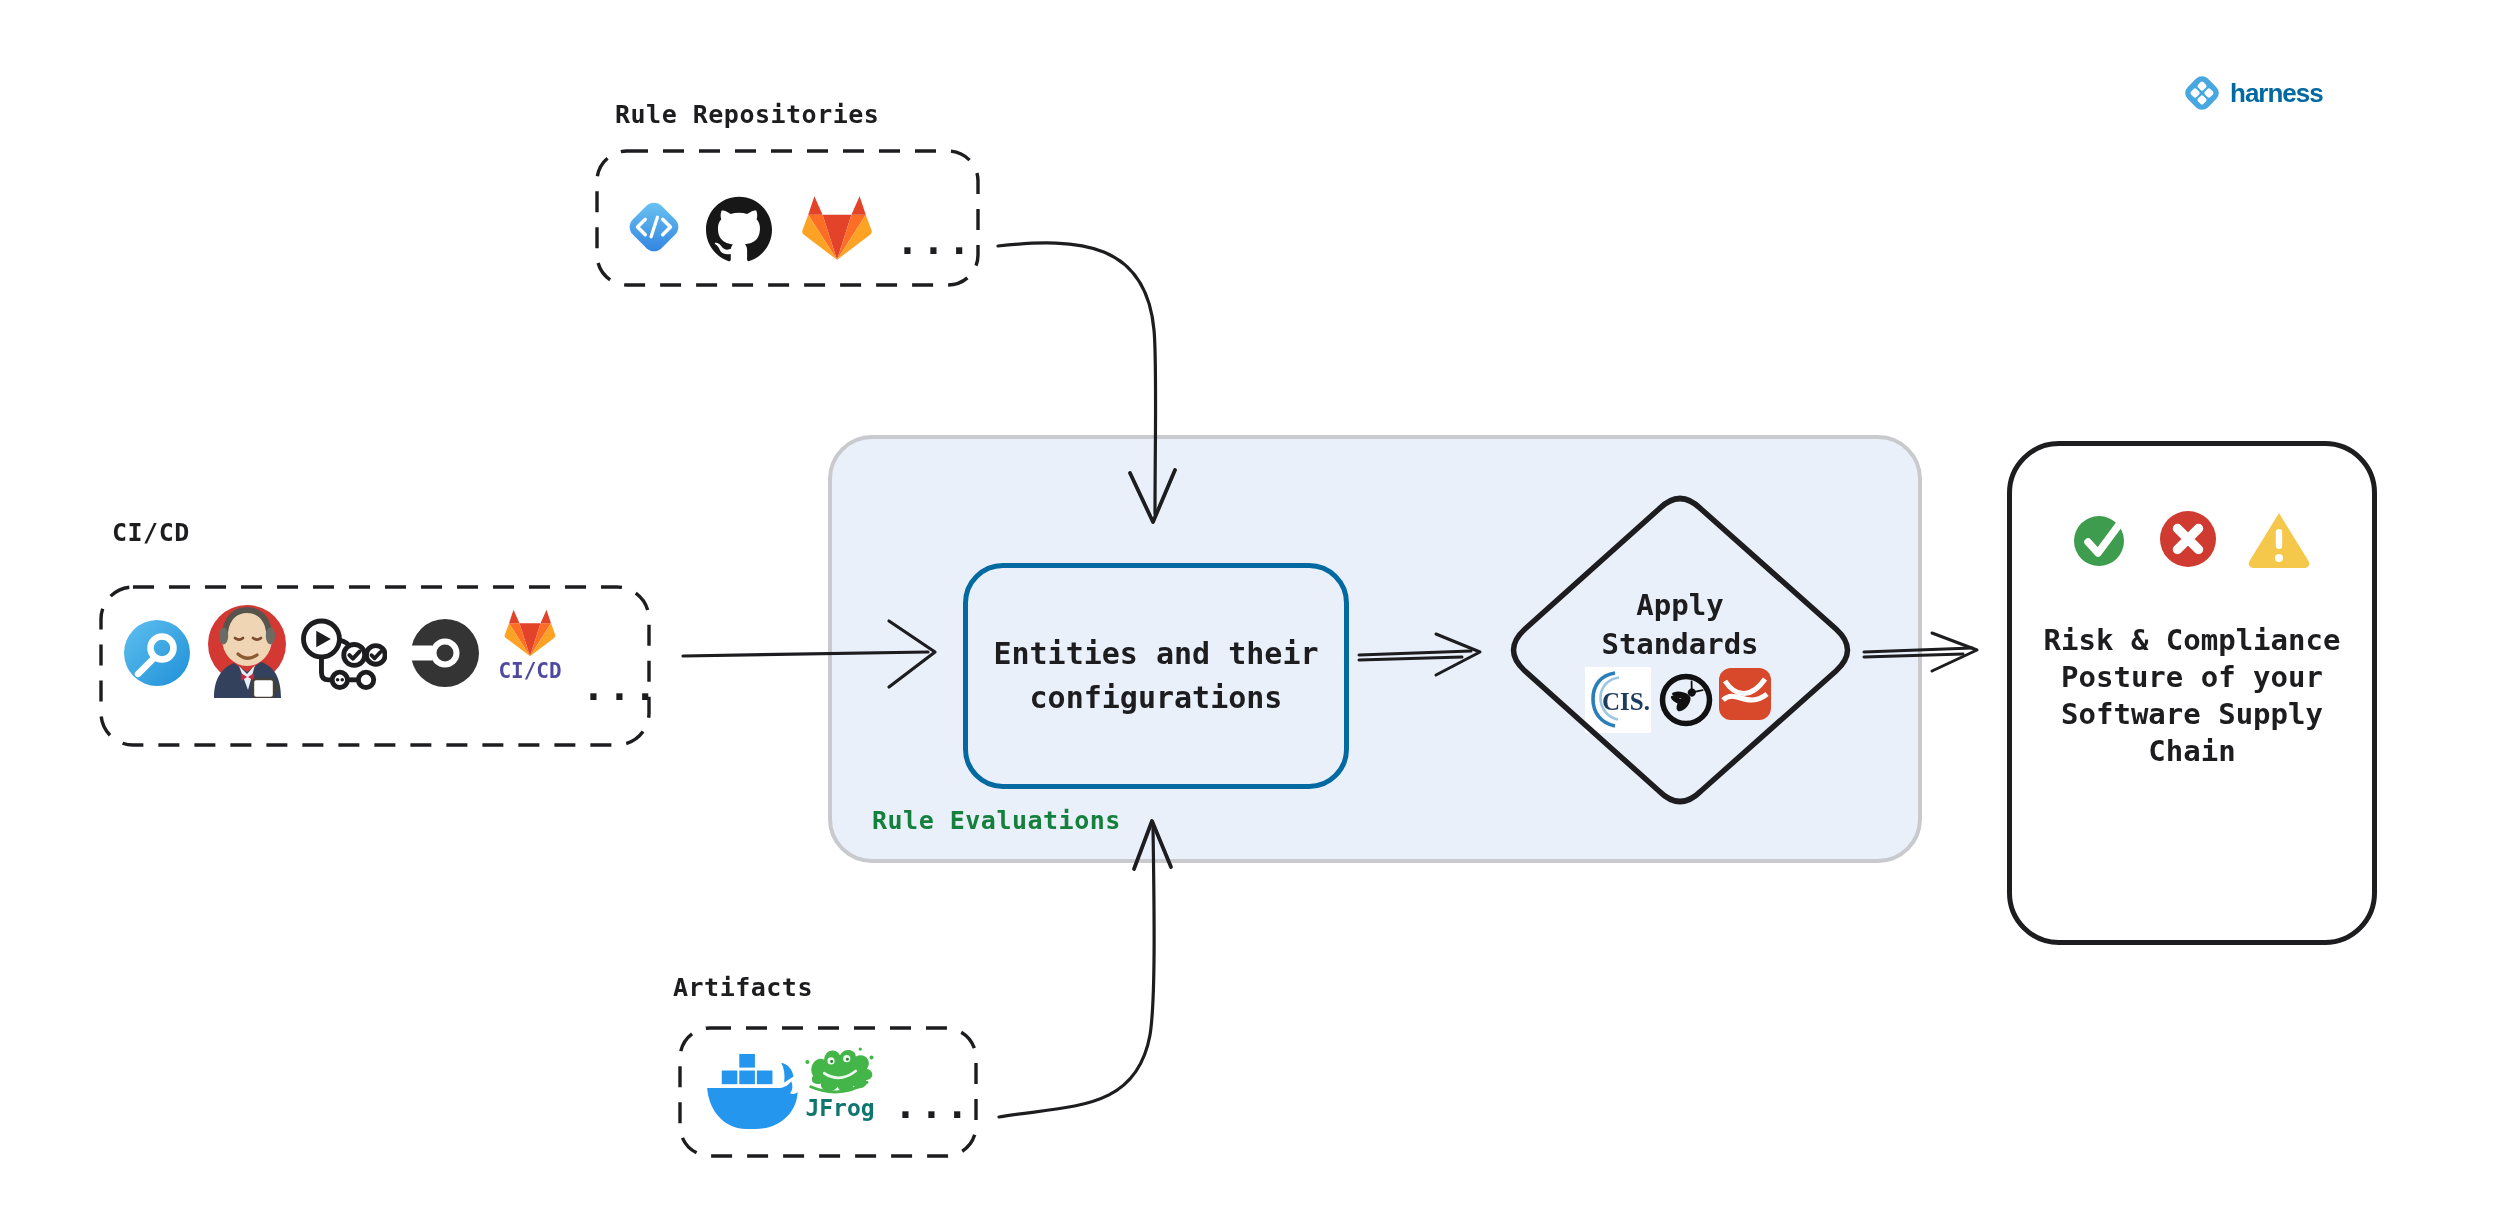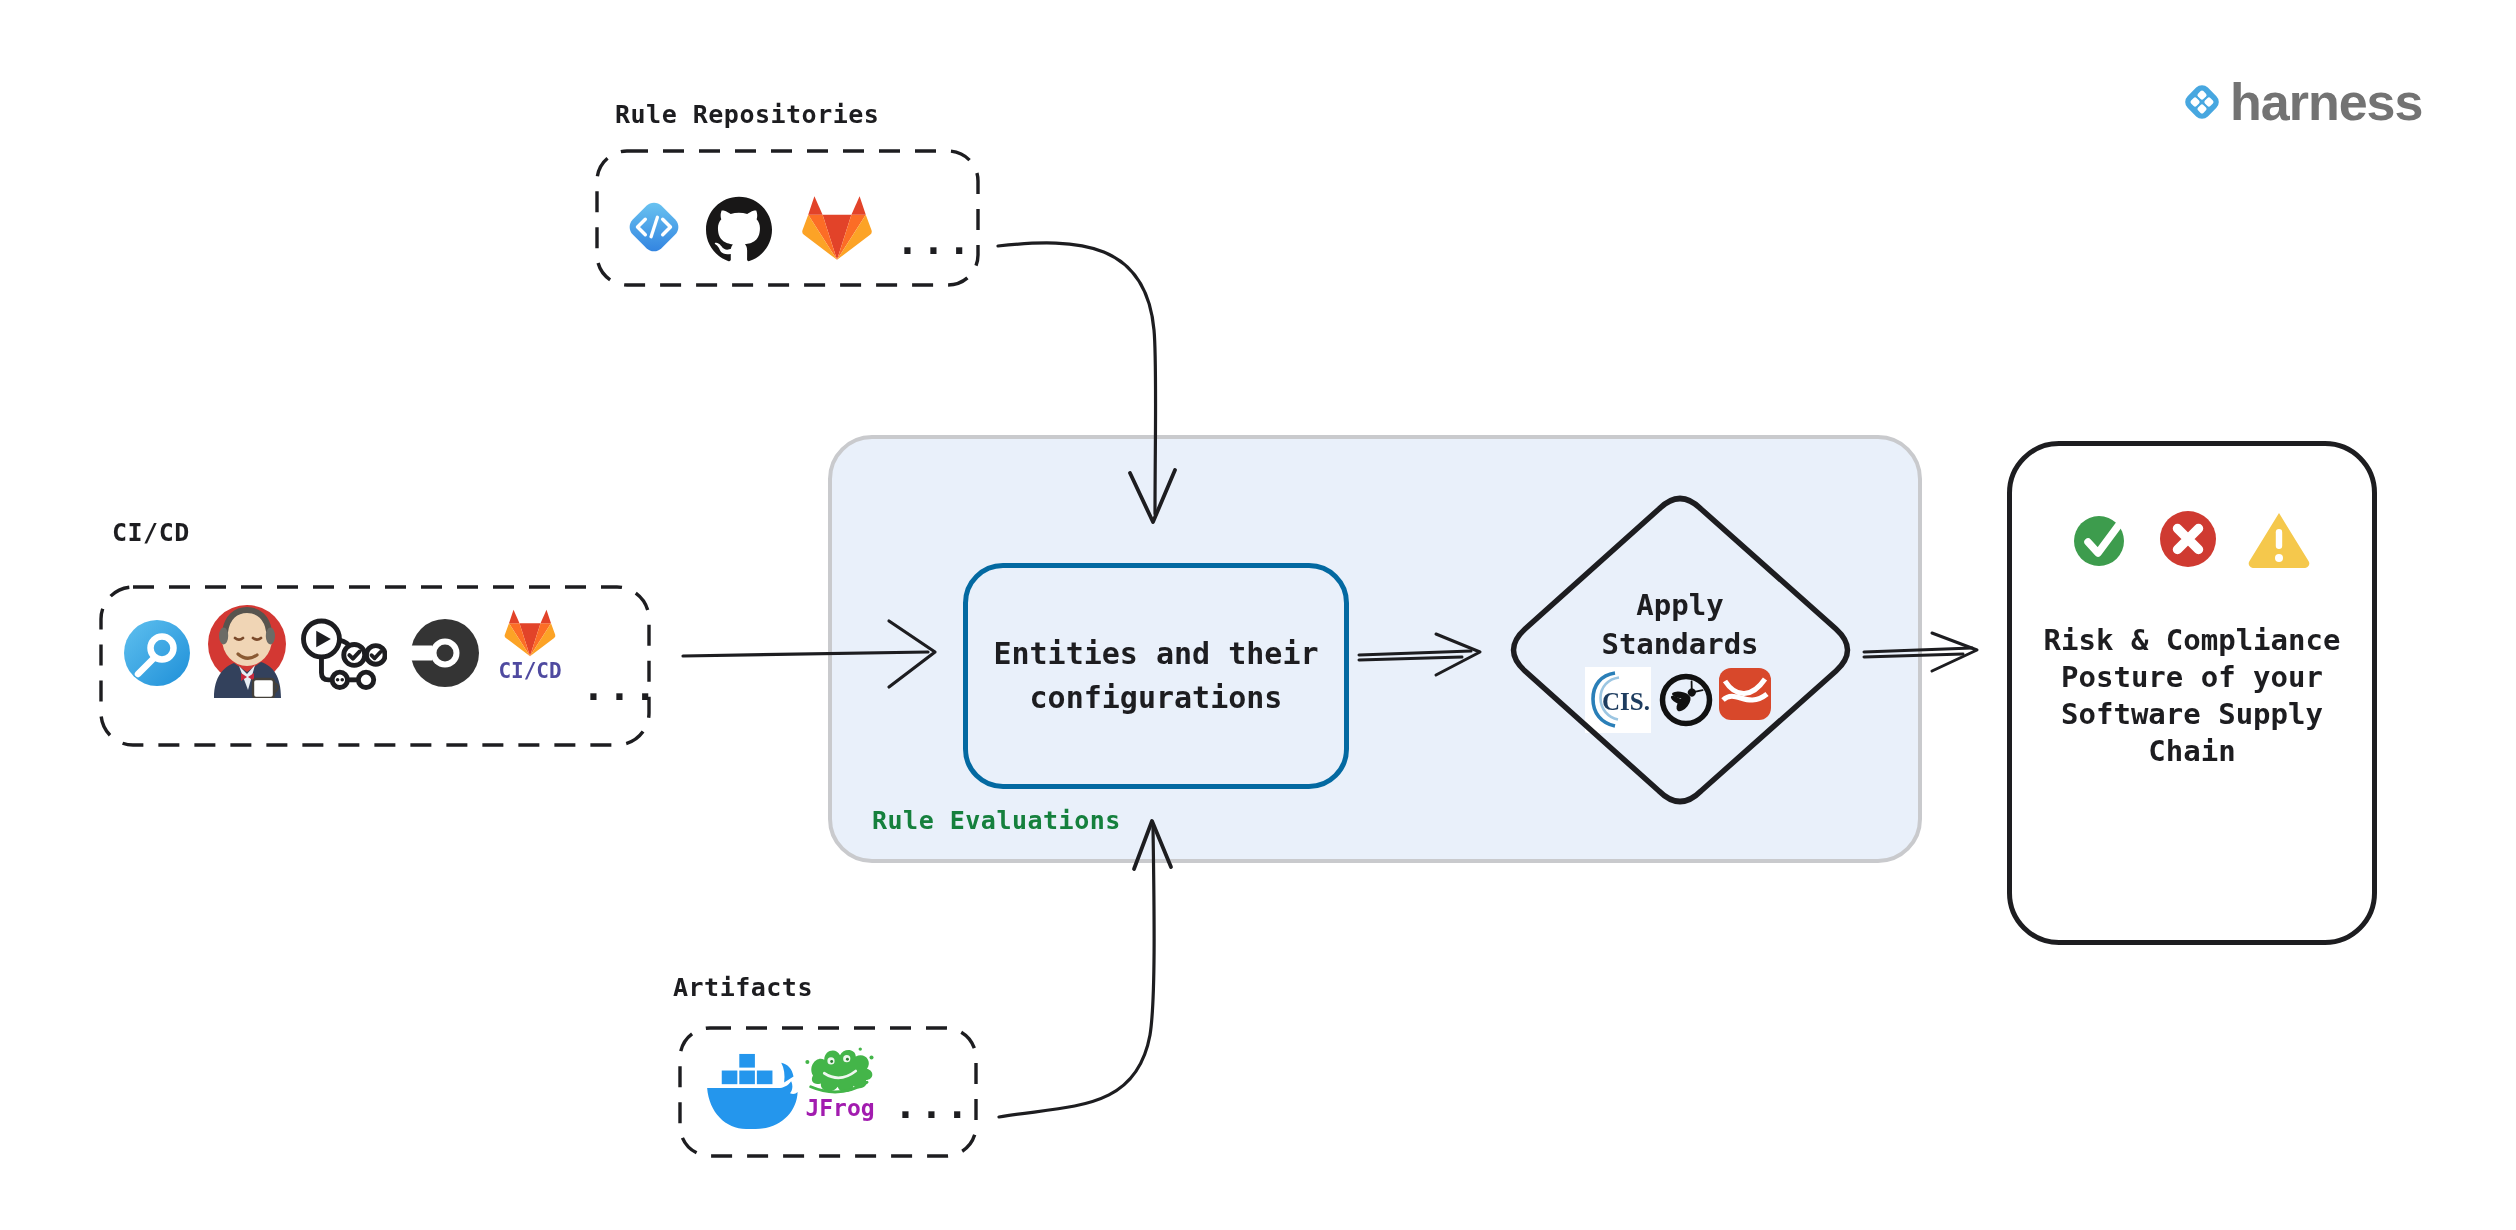--- a/index.html
+++ b/index.html
@@ -20,25 +20,25 @@
   #diamond-text{left:1555px;top:586px;width:250px;text-align:center;font-size:29px;font-weight:bold;
                 line-height:39px;white-space:pre-line;}
   
   #output-box{left:2007px;top:441px;width:370px;height:504px;background:#fff;border:5px solid #1d1d20;
               border-radius:52px;box-sizing:border-box;display:flex;flex-direction:column;align-items:center;
               padding-top:62px;}
   #output-box .icons{display:flex;align-items:center;gap:30px;height:62px;}
   #output-box .txt{margin-top:52px;font-size:29px;font-weight:bold;line-height:37px;text-align:center;white-space:pre-line;}
   
   #harness-logo{left:2180px;top:72px;display:flex;align-items:center;}
-  #harness-logo .word{font-family:"Liberation Sans","DejaVu Sans",sans-serif;font-weight:bold;font-size:52px;
-                      color:#737373;letter-spacing:-1px;margin-left:6px;}
+  #harness-logo .word{font-family:"Liberation Sans","DejaVu Sans",sans-serif;font-weight:bold;font-size:26px;
+                      color:#0369a1;letter-spacing:-1px;margin-left:6px;}
   .iconwrap{display:flex;flex-direction:column;align-items:center;}
   .gl-cicd-text{font-size:21px;font-weight:bold;color:#4f4aa0;line-height:1;margin-top:3px;white-space:nowrap;}
-  .jfrog-text{font-size:23px;font-weight:bold;color:#a21caf;line-height:1;margin-top:1px;}
+  .jfrog-text{font-size:23px;font-weight:bold;color:#0f766e;line-height:1;margin-top:1px;}
   svg{display:block;}
   #overlay{left:0;top:0;pointer-events:none;}
 </style>
 </head>
 <body>
 
 <div id="stage">
 
   <div class="abs" id="rule-panel"></div>
 

